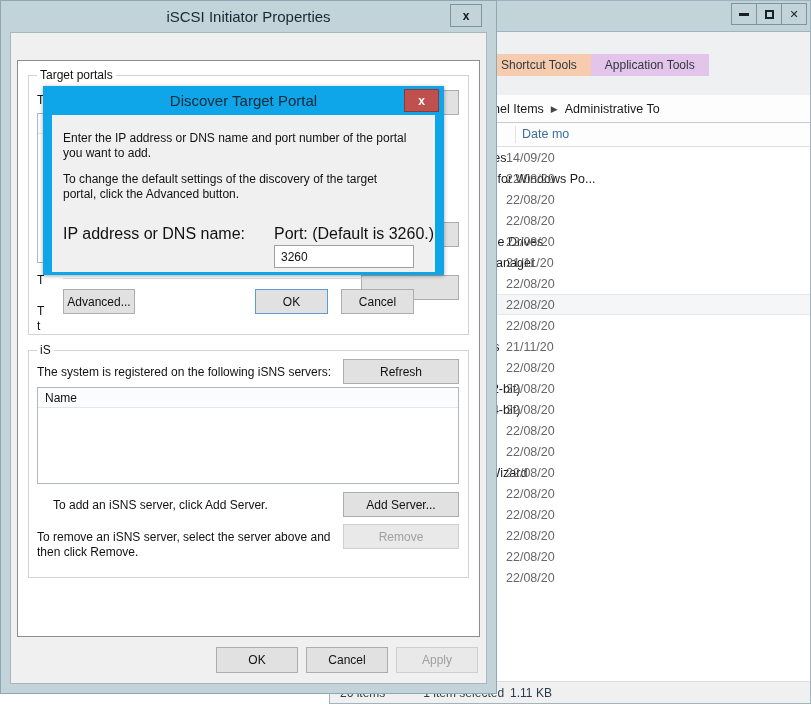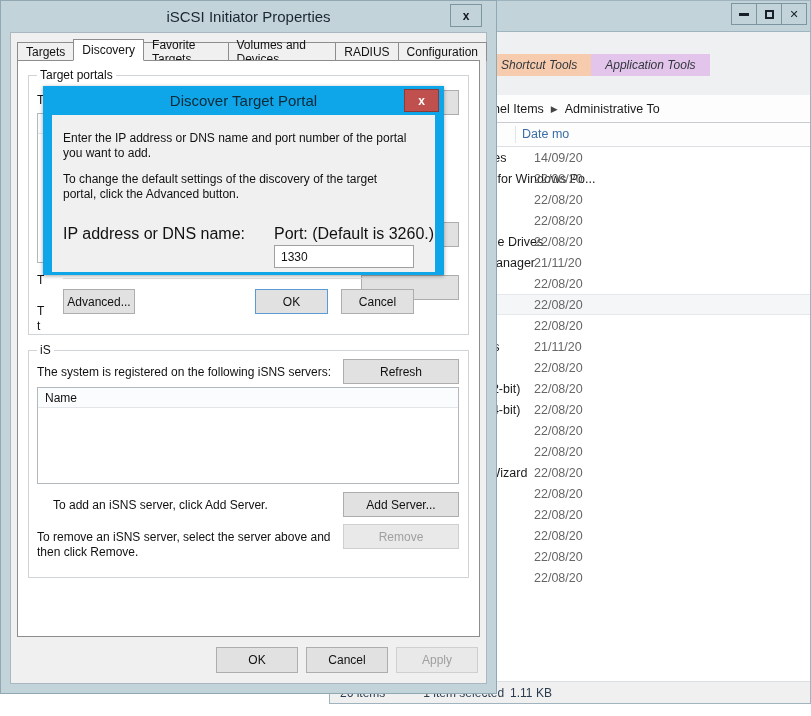--- a/index.html
+++ b/index.html
@@ -28,21 +28,21 @@
     margin-left:-1px;display:flex;align-items:center;justify-content:center;
     font-size:11px;color:#17202a;box-sizing:border-box;
   }
   .winbtn .bar{width:10px;height:3px;background:#17202a;}
   .winbtn .sq{width:9px;height:9px;border:2px solid #17202a;box-sizing:border-box;}
 
   .ribbon-tabs{
     position:absolute;left:0;top:30px;width:100%;height:64px;
     background:#eef0f2;border-top:1px solid #9fb4bf;box-sizing:border-box;
   }
-  .ctx-row{position:absolute;left:0;top:22px;height:24px;display:flex;font-style:italic;}
+  .ctx-row{position:absolute;left:0;top:22px;height:24px;display:flex;}
   .ctx-tab{
     height:22px;padding:0 14px;display:flex;align-items:center;
     font-size:12px;color:#30373d;box-sizing:border-box;
   }
   .ctx-shortcut{background:#f7cbae;}
   .ctx-application{background:#e3c4ea;}
   .tab-row{position:absolute;left:0;top:44px;height:20px;display:flex;
     background:#fdfdfd;width:100%;border-bottom:1px solid #9fb4bf;box-sizing:border-box;}
   .rtab{
     height:20px;padding:0 12px;display:flex;align-items:center;
@@ -71,21 +71,21 @@
   .filelist{
     position:absolute;left:0;top:146px;width:100%;bottom:22px;
     background:#ffffff;overflow:hidden;
   }
   .frow{
     position:relative;height:21px;display:flex;align-items:center;box-sizing:border-box;
   }
   .frow.selected{background:#f4f6f8;border-top:1px solid #e4e8ec;border-bottom:1px solid #e4e8ec;}
   .ficon{width:16px;height:16px;margin-left:8px;margin-right:6px;position:relative;flex:none;}
   .fname{font-size:12.5px;color:#1a1a1a;white-space:nowrap;overflow:hidden;}
-  .fdate{position:absolute;left:204px;font-size:12.5px;color:#666;white-space:nowrap;}
+  .fdate{position:absolute;left:176px;font-size:12.5px;color:#666;white-space:nowrap;}
 
   .statusbar{
     position:absolute;left:0;bottom:0;width:100%;height:22px;
     background:#f0f0f0;border-top:1px solid #dcdfe2;box-sizing:border-box;
     display:flex;align-items:center;
   }
   .st-seg{font-size:12px;color:#2a3b4d;margin-left:10px;}
 
   
   .ic-folder{background:#f3d07a;border:1px solid #d9ae4a;border-radius:1px;}
@@ -363,40 +363,20 @@
   <div class="iscsi">
     <div class="iscsi-title">
       <span>iSCSI Initiator Properties</span>
     </div>
     <div class="iscsi-close">
       <span>x</span>
     </div>
 
     <div class="iscsi-body">
 
-      <div class="tabstrip">
-        <div class="tab">
-          <span>Targets</span>
-          </div>
-        <div class="tab active">
-          <span>Discovery</span>
-          </div>
-        <div class="tab">
-          <span>Favorite Targets</span>
-          </div>
-        <div class="tab">
-          <span>Volumes and Devices</span>
-          </div>
-        <div class="tab">
-          <span>RADIUS</span>
-          </div>
-        <div class="tab">
-          <span>Configuration</span>
-          </div>
-      </div>
 
       <div class="tabpage">
 
         <div class="group" style="left:10px;top:14px;right:10px;height:260px;">
           <span class="group-label">Target portals</span>
           <span class="g-text" style="left:8px;top:17px;">T</span>
           <div class="listbox" style="left:8px;top:37px;right:112px;height:150px;">
             <div class="lb-head">A</div>
           </div>
           <div class="btn" style="right:9px;top:14px;width:98px;height:25px;"></div>
@@ -455,21 +435,21 @@
     </div>
 
     <div class="dtp-body">
       <div class="dtp-p" style="left:11px;top:16px;">Enter the IP address or DNS name and port number of the portal you want to add.</div>
       <div class="dtp-p" style="left:11px;top:57px;">To change the default settings of the discovery of the target portal, click the Advanced button.</div>
 
       <div class="dtp-lbl" style="left:11px;top:110px;">IP address or DNS name:</div>
       <div class="dtp-lbl" style="left:222px;top:110px;">Port: (Default is 3260.)</div>
 
       <div class="dtp-input plain" style="left:222px;top:130px;width:140px;" title="3260">
-        <span>1330</span>
+        <span>3260</span>
       </div>
 
       <div class="dtp-sep" style="left:11px;top:163px;width:350px;"></div>
 
       <div class="dtp-btn" style="left:11px;top:174px;width:72px;">
         <span>Advanced...</span>
       </div>
       <div class="dtp-btn default" style="left:203px;top:174px;width:73px;">
         <span>OK</span>
       </div>

